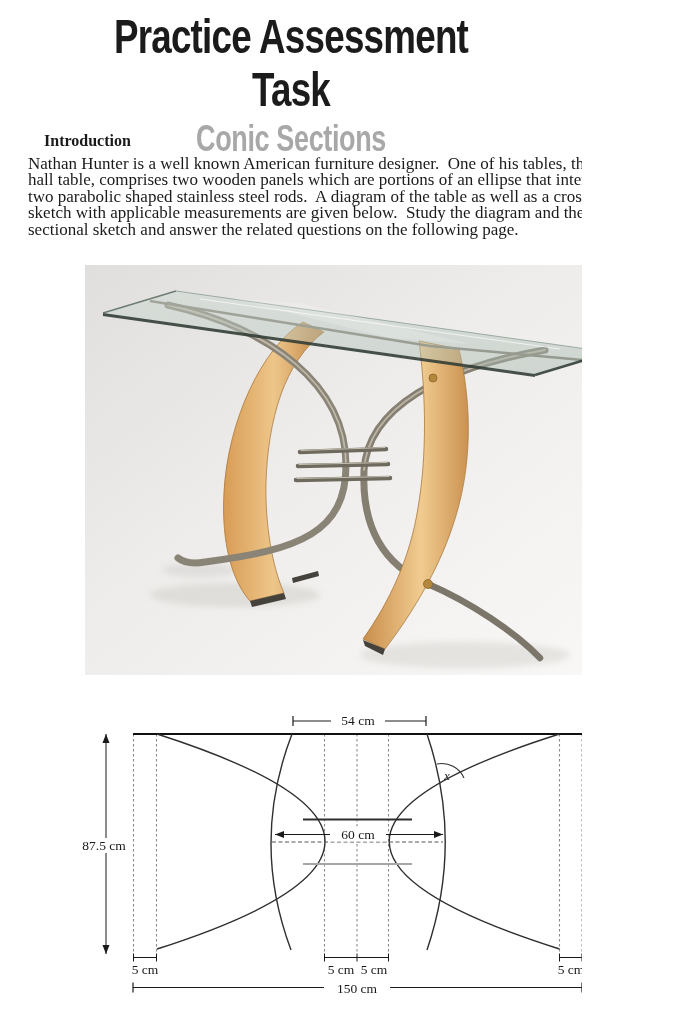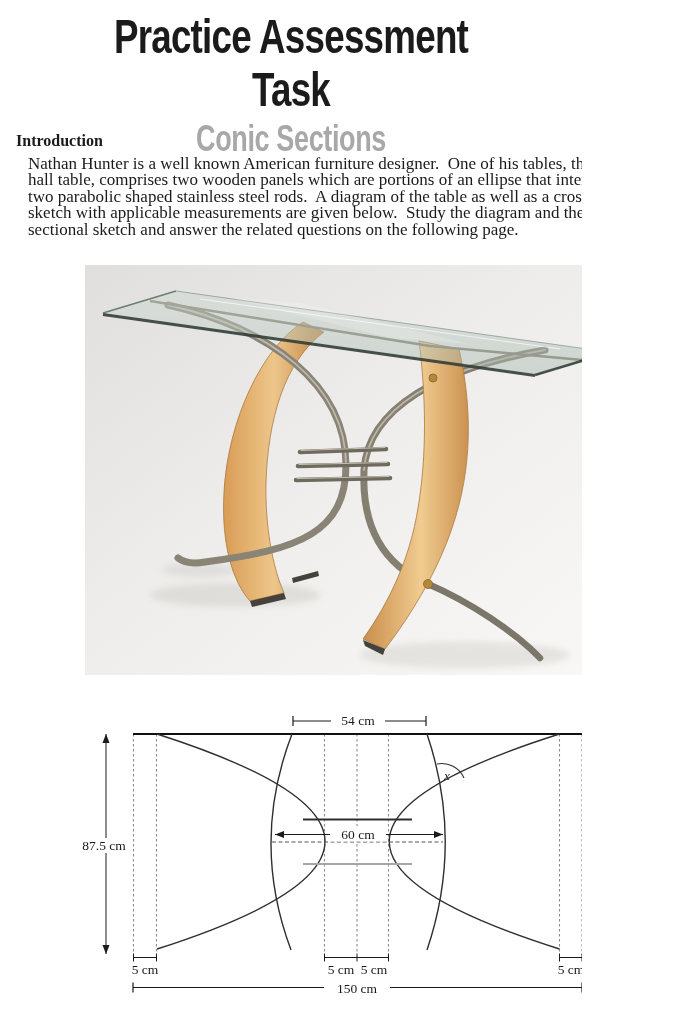--- a/index.html
+++ b/index.html
@@ -4,21 +4,21 @@
 <style>
   html,body{margin:0;padding:0;background:#ffffff;}
   .page{position:relative;width:582px;height:1024px;background:#ffffff;overflow:hidden;
         font-family:"Liberation Serif",serif;color:#1a1a1a;}
   .title-block{position:absolute;top:10px;left:0;right:0;text-align:center;}
   .doc-title{font-family:"Liberation Sans",sans-serif;font-weight:bold;font-size:49px;
              line-height:1.08;letter-spacing:-1px;transform:scaleX(0.75);transform-origin:50% 50%;}
   .doc-subtitle{font-family:"Liberation Sans",sans-serif;font-weight:bold;font-size:36px;
              line-height:1.05;letter-spacing:-0.5px;transform:scaleX(0.75);transform-origin:50% 50%;
              margin-top:4px;}
-  .intro-heading{position:absolute;top:132px;left:16px;font-size:16px;font-weight:bold;}
+  .intro-heading{position:absolute;top:132px;left:44px;font-size:16px;font-weight:bold;}
   .intro-text{position:absolute;top:156px;left:28px;width:638px;font-size:17px;
               line-height:16.4px;white-space:pre-wrap;}
   .photo-figure{position:absolute;top:265px;left:85px;width:535px;height:410px;}
   .diagram{position:absolute;top:690px;left:0;width:689px;height:334px;}
   svg{display:block;}
   .dim-text{font-family:"Liberation Serif",serif;font-size:13.5px;fill:#1a1a1a;}
   .angle-text{font-family:"Liberation Serif",serif;font-style:italic;font-size:13px;fill:#1a1a1a;}
 </style>
 </head>
 <body>

